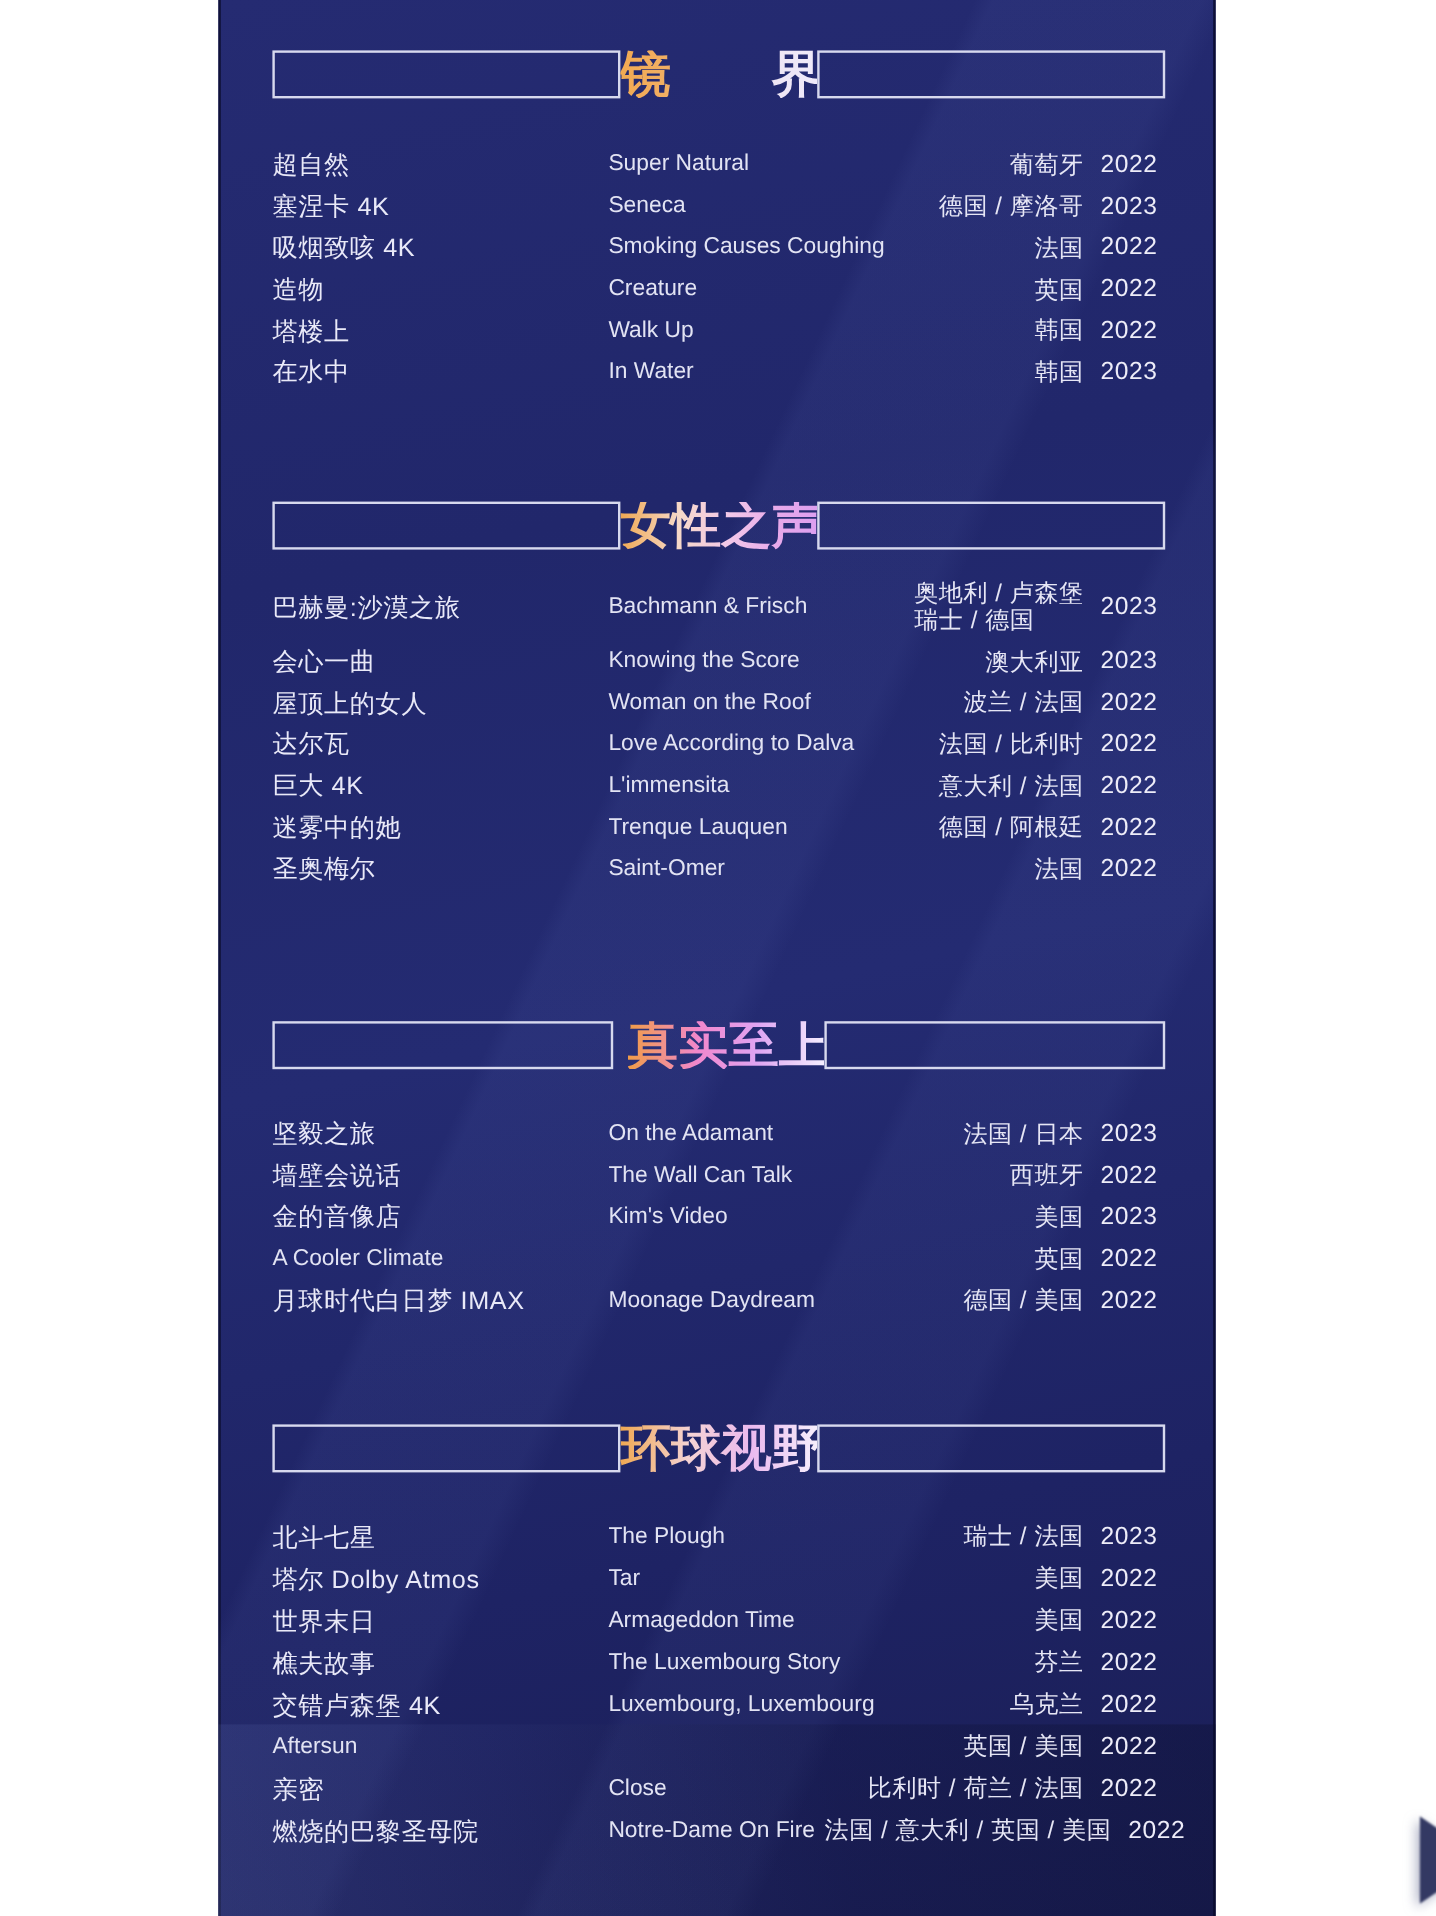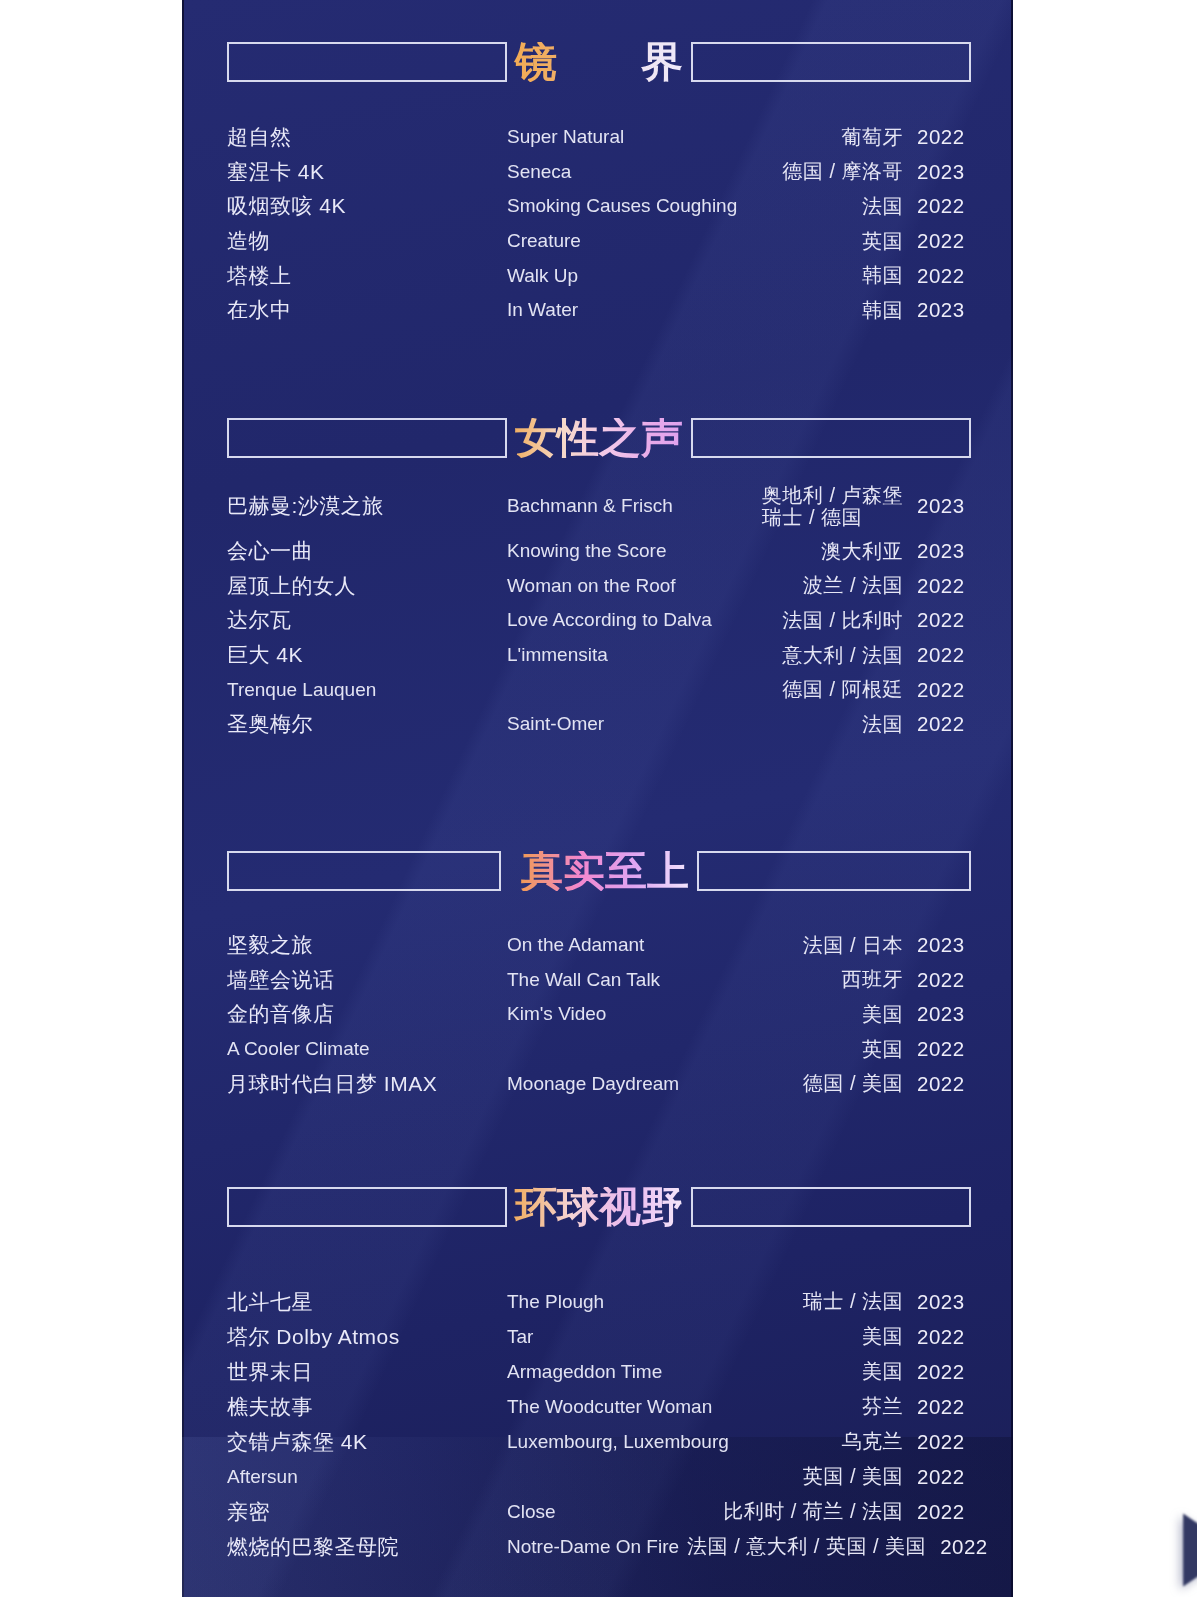--- a/index.html
+++ b/index.html
@@ -18,31 +18,31 @@
       linear-gradient(115deg,transparent 63%,rgba(132,152,232,0.05) 64%,rgba(132,152,232,0.05) 74%,transparent 75.5%);}
   .panel::after{content:"";position:absolute;left:0;bottom:0;width:100%;height:160px;pointer-events:none;
     background:linear-gradient(78deg,rgba(150,170,240,0.10) 0%,rgba(150,170,240,0.04) 30%,rgba(8,10,36,0.16) 62%,rgba(8,10,36,0.30) 100%);}
 
   .section{position:absolute;left:45px;width:744px;z-index:1;}
   .s0{top:42px}.s1{top:418px}.s2{top:851px}.s3{top:1187px}
 
   .header{display:flex;align-items:center;height:40px;}
   .frame{flex:1;height:40px;box-sizing:border-box;border:2px solid #d7d9ee;}
   .title{
-    margin:0;width:184px;text-align:center;flex:none;
+    margin:0;width:164px;text-align:center;flex:none;
     font-size:42px;line-height:40px;font-weight:700;white-space:nowrap;
     color:transparent;-webkit-background-clip:text;background-clip:text;
   }
   .s0 .title{background-image:linear-gradient(92deg,#f2aa52 0%,#f0b06a 34%,#eee2ef 62%,#efeafb 100%);}
   .s1 .title{background-image:linear-gradient(92deg,#f0a851 0%,#f6d9c9 30%,#f2c8e9 55%,#e7a9ea 80%,#dc9ff0 100%);}
   .s2 .title{background-image:linear-gradient(92deg,#f09d45 0%,#f187cd 36%,#dfa5f2 66%,#f4eeff 100%);margin-left:12px;}
   .s3 .title{background-image:linear-gradient(92deg,#f0a851 0%,#f5d3d4 35%,#eab9ef 66%,#f6effc 100%);}
 
   .rows{margin-right:8px;}
-  .s0 .rows{margin-top:38px}.s1 .rows{margin-top:20px}.s2 .rows{margin-top:37px}.s3 .rows{margin-top:57px}
+  .s0 .rows{margin-top:38px}.s1 .rows{margin-top:20px}.s2 .rows{margin-top:37px}.s3 .rows{margin-top:36px}
   .row{display:flex;align-items:center;height:34.6px;}
   .s3 .row{height:35px;}
   .row.tall{height:56px;}
   .cn{width:280px;flex:none;font-size:21px;color:#e9e9f8;white-space:nowrap;letter-spacing:0.5px;}
   .en{flex:1;font-size:19px;color:#e2e3f3;white-space:nowrap;}
   .country{flex:0 1 auto;margin-left:8px;font-size:20px;color:#e6e6f5;white-space:nowrap;letter-spacing:0.5px;}
   .country .cl{line-height:22px;}
   .year{flex:none;width:46px;margin-left:14px;text-align:right;font-size:20.5px;color:#edecf8;letter-spacing:0.5px;}
 
   
@@ -140,20 +140,21 @@
     <span class="country">法国 / 比利时</span>
     <span class="year">2022</span>
   </div>
           <div class="row">
     <span class="cn">巨大 4K</span>
     <span class="en">L'immensita</span>
     <span class="country">意大利 / 法国</span>
     <span class="year">2022</span>
   </div>
           <div class="row">
+    <span class="cn">迷雾中的她</span>
     <span class="en">Trenque Lauquen</span>
     <span class="country">德国 / 阿根廷</span>
     <span class="year">2022</span>
   </div>
           <div class="row">
     <span class="cn">圣奥梅尔</span>
     <span class="en">Saint-Omer</span>
     <span class="country">法国</span>
     <span class="year">2022</span>
   </div>
@@ -217,21 +218,21 @@
     <span class="year">2022</span>
   </div>
           <div class="row">
     <span class="cn">世界末日</span>
     <span class="en">Armageddon Time</span>
     <span class="country">美国</span>
     <span class="year">2022</span>
   </div>
           <div class="row">
     <span class="cn">樵夫故事</span>
-    <span class="en">The Woodcutter Woman</span>
+    <span class="en">The Luxembourg Story</span>
     <span class="country">芬兰</span>
     <span class="year">2022</span>
   </div>
           <div class="row">
     <span class="cn">交错卢森堡 4K</span>
     <span class="en">Luxembourg, Luxembourg</span>
     <span class="country">乌克兰</span>
     <span class="year">2022</span>
   </div>
           <div class="row">

